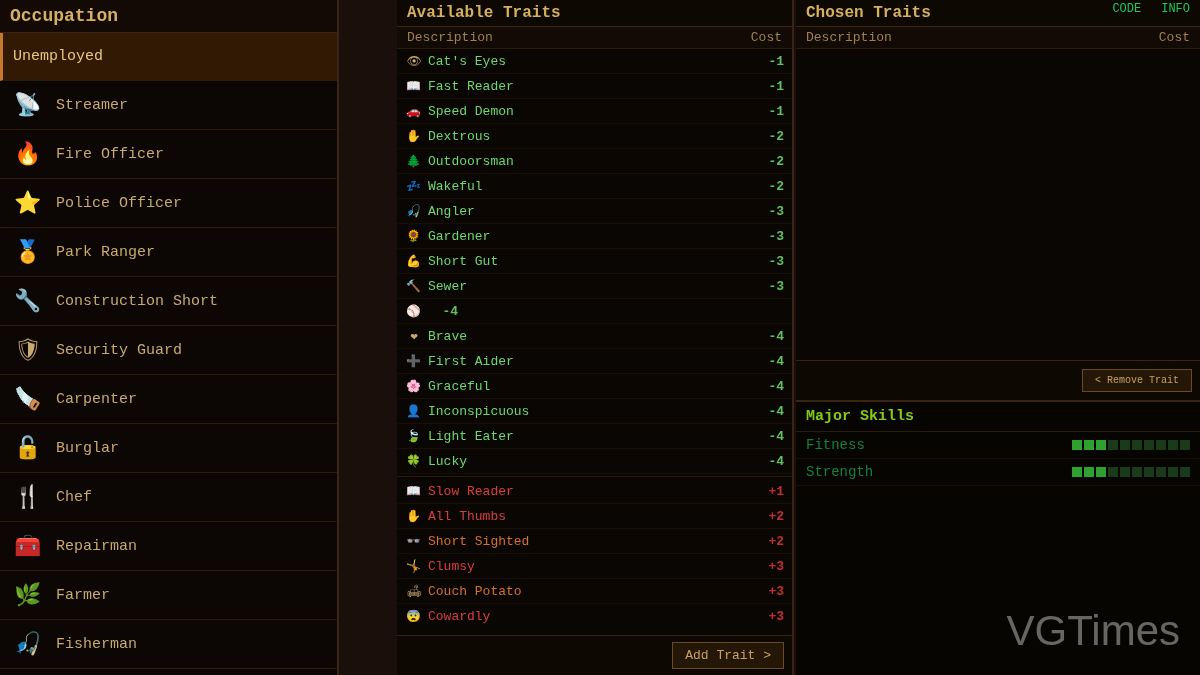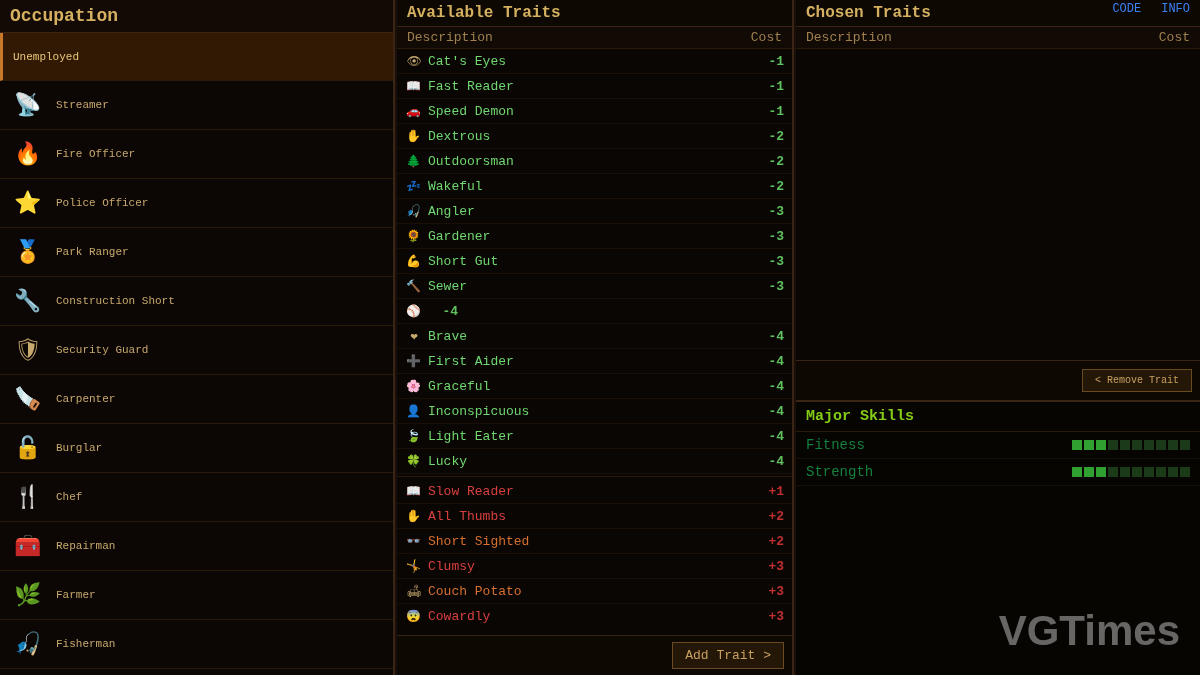--- a/index.html
+++ b/index.html
@@ -11,21 +11,21 @@
       color: #c8a96e;
       overflow: hidden;
       position: relative;
     }
 
     
     .left-panel {
       position: absolute;
       top: 0;
       left: 0;
-      width: 395px;
+      width: 339px;
       height: 675px;
       background: rgba(10, 6, 3, 0.85);
       border-right: 2px solid #3a2515;
     }
     .panel-title {
       font-size: 18px;
       font-weight: bold;
       color: #d4b060;
       padding: 6px 10px;
       border-bottom: 1px solid #3a2515;
@@ -51,21 +51,21 @@
       width: 36px;
       height: 36px;
       margin-right: 10px;
       display: flex;
       align-items: center;
       justify-content: center;
       font-size: 22px;
       flex-shrink: 0;
     }
     .occ-name {
-      font-size: 11px;
+      font-size: 15px;
       color: #c8a96e;
     }
     .occupation-item.selected .occ-name {
       color: #e8c878;
     }
 
     
     ::-webkit-scrollbar { width: 8px; }
     ::-webkit-scrollbar-track { background: #1a0f06; }
     ::-webkit-scrollbar-thumb { background: #4a3020; border-radius: 2px; }
@@ -232,31 +232,31 @@
       gap: 2px;
     }
     .skill-bar {
       width: 10px;
       height: 10px;
       background: #30a030;
     }
     .skill-bar.empty { background: #1a3a1a; }
     .top-label {
       font-size: 12px;
-      color: #3b82f6;
+      color: #22c55e;
       cursor: pointer;
     }
 
     
     .watermark {
       position: absolute;
       bottom: 20px;
       right: 20px;
       font-size: 42px;
-      font-weight: bold;
+      font-weight: normal;
       color: rgba(200, 200, 200, 0.5);
       font-family: Arial, sans-serif;
     }
 
     
     .traits-divider {
       height: 1px;
       background: #2a1a08;
       margin: 2px 0;
     }

